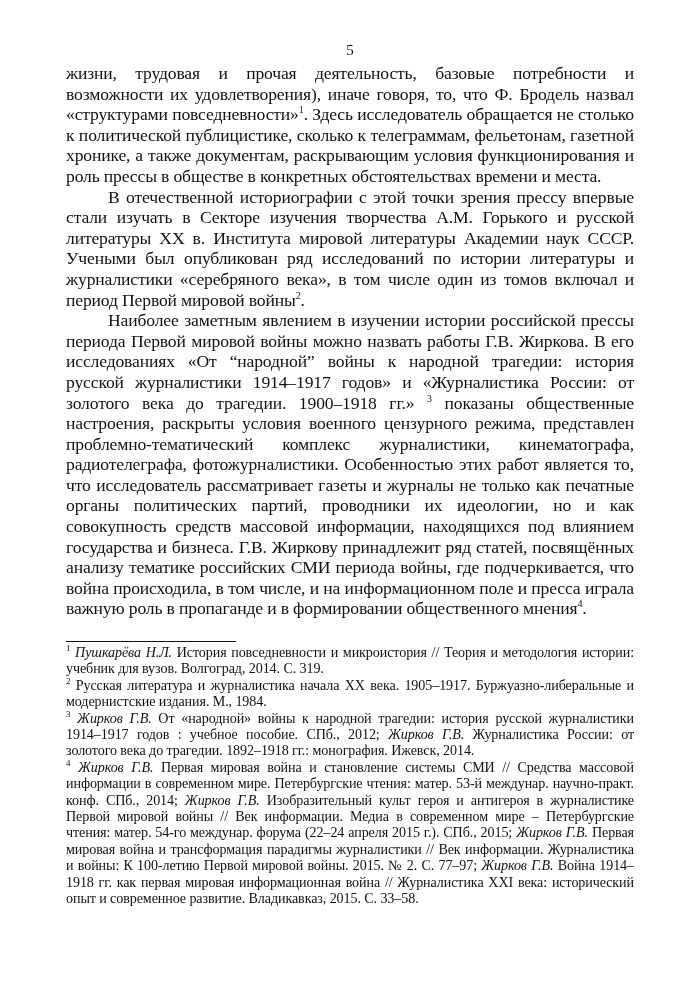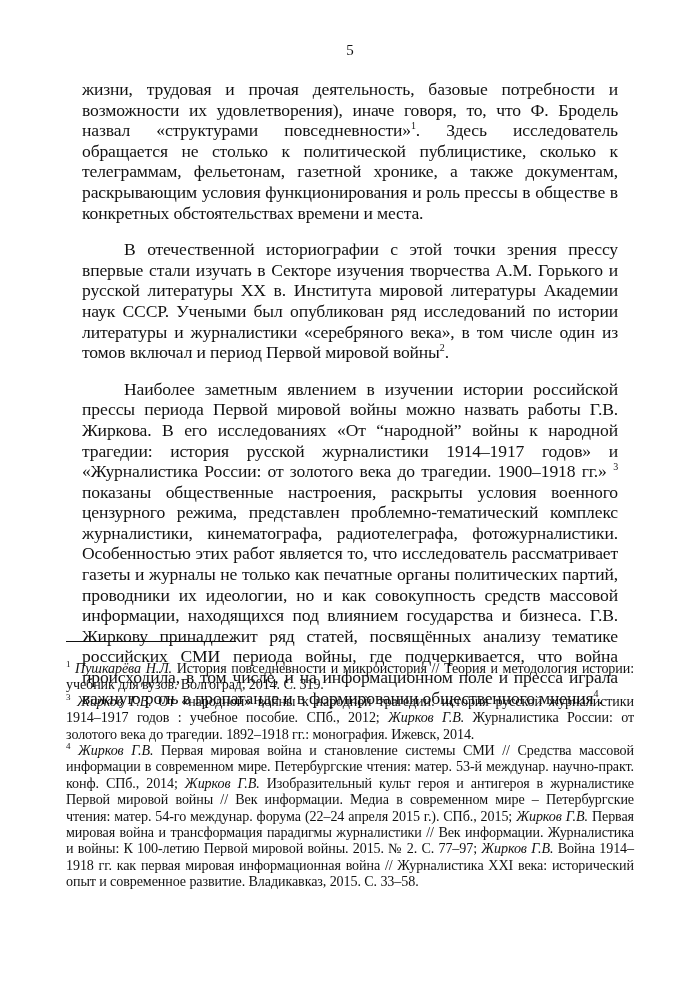--- a/index.html
+++ b/index.html
@@ -2,41 +2,42 @@
 <html><head>
   <meta charset="utf-8">
   <style>
     html, body { margin: 0; padding: 0; background: #ffffff; }
     body { width: 700px; height: 990px; position: relative; overflow: hidden;
            font-family: "Liberation Serif", serif; color: #111; }
     .page-number { position: absolute; top: 42px; left: 0; width: 700px; text-align: center;
                    font-size: 15px; line-height: 16px; }
     .body-text { position: absolute; top: 63px; left: 66px; width: 568px;
                  font-size: 17.6px; line-height: 20.6px; letter-spacing: -0.15px; }
-    .body-text p { margin: 16px; text-align: justify; text-indent: 42px; }
+    .body-text p { margin: 0; text-align: justify; text-indent: 42px; }
     .body-text p.cont { text-indent: 0; }
     sup { font-size: 10px; line-height: 0; vertical-align: super; }
     .fn-sep { position: absolute; top: 641px; left: 66px; width: 170px; height: 0;
               border-top: 1.3px solid #111; }
-    .footnotes { position: absolute; top: 660px; left: 66px; width: 568px;
+    .footnotes { position: absolute; top: 644px; left: 66px; width: 568px;
                  font-size: 14.1px; line-height: 16.4px; letter-spacing: -0.1px; }
     .footnotes p { margin: 0; text-align: justify; }
     .footnotes sup { font-size: 9px; }
     i { font-style: italic; }
   </style>
 </head>
 <body>
 
 <div class="page-number">5</div>
 
 <div class="body-text" id="body-text">
     <p class="cont"><span>жизни, трудовая и прочая деятельность, базовые потребности и возможности их удовлетворения), иначе говоря, то, что Ф. Бродель назвал «структурами повседневности»</span><sup>1</sup><span>. Здесь исследователь обращается не столько к политической публицистике, сколько к телеграммам, фельетонам, газетной хронике, а также документам, раскрывающим условия функционирования и роль прессы в обществе в конкретных обстоятельствах времени и места.</span></p>
     <p><span>В отечественной историографии с этой точки зрения прессу впервые стали изучать в Секторе изучения творчества А.М. Горького и русской литературы XX в. Института мировой литературы Академии наук СССР. Учеными был опубликован ряд исследований по истории литературы и журналистики «серебряного века», в том числе один из томов включал и период Первой мировой войны</span><sup>2</sup><span>.</span></p>
     <p><span>Наиболее заметным явлением в изучении истории российской прессы периода Первой мировой войны можно назвать работы Г.В. Жиркова. В его исследованиях «От “народной” войны к народной трагедии: история русской журналистики 1914–1917 годов» и «Журналистика России: от золотого века до трагедии. 1900–1918 гг.» </span><sup>3</sup><span> показаны общественные настроения, раскрыты условия военного цензурного режима, представлен проблемно-тематический комплекс журналистики, кинематографа, радиотелеграфа, фотожурналистики. Особенностью этих работ является то, что исследователь рассматривает газеты и журналы не только как печатные органы политических партий, проводники их идеологии, но и как совокупность средств массовой информации, находящихся под влиянием государства и бизнеса. Г.В. Жиркову принадлежит ряд статей, посвящённых анализу тематике российских СМИ периода войны, где подчеркивается, что война происходила, в том числе, и на информационном поле и пресса играла важную роль в пропаганде и в формировании общественного мнения</span><sup>4</sup><span>.</span></p>
   </div>
 
 <div class="fn-sep"></div>
 
 <div class="footnotes" id="footnotes">
     <p><sup>1</sup> <i>Пушкарёва Н.Л.</i><span> История повседневности и микроистория // Теория и методология истории: учебник для вузов. Волгоград, 2014. С. 319.</span></p>
+    <p><sup>2</sup> <span> Русская литература и журналистика начала XX века. 1905–1917. Буржуазно-либеральные и модернистские издания. М., 1984.</span></p>
     <p><sup>3</sup> <i>Жирков Г.В.</i><span> От «народной» войны к народной трагедии: история русской журналистики 1914–1917 годов : учебное пособие. СПб., 2012; </span><i>Жирков Г.В.</i><span> Журналистика России: от золотого века до трагедии. 1892–1918 гг.: монография. Ижевск, 2014.</span></p>
     <p><sup>4</sup> <i>Жирков Г.В.</i><span> Первая мировая война и становление системы СМИ // Средства массовой информации в современном мире. Петербургские чтения: матер. 53-й междунар. научно-практ. конф. СПб., 2014; </span><i>Жирков Г.В.</i><span> Изобразительный культ героя и антигероя в журналистике Первой мировой войны // Век информации. Медиа в современном мире – Петербургские чтения: матер. 54-го междунар. форума (22–24 апреля 2015 г.). СПб., 2015; </span><i>Жирков Г.В.</i><span> Первая мировая война и трансформация парадигмы журналистики // Век информации. Журналистика и войны: К 100-летию Первой мировой войны. 2015. № 2. С. 77–97; </span><i>Жирков Г.В.</i><span> Война 1914–1918 гг. как первая мировая информационная война // Журналистика XXI века: исторический опыт и современное развитие. Владикавказ, 2015. С. 33–58.</span></p>
   </div>
 
 </body></html>

